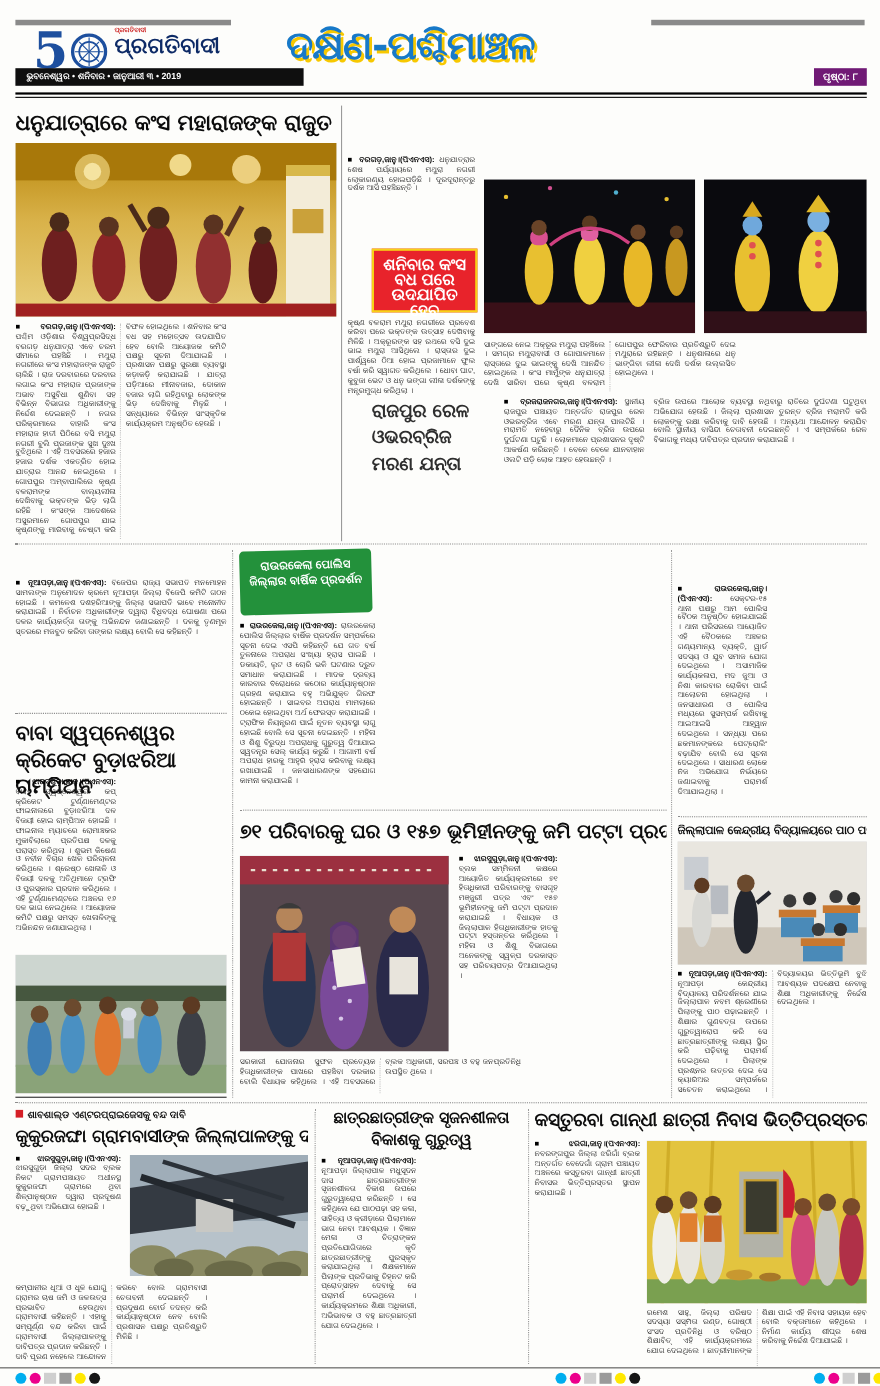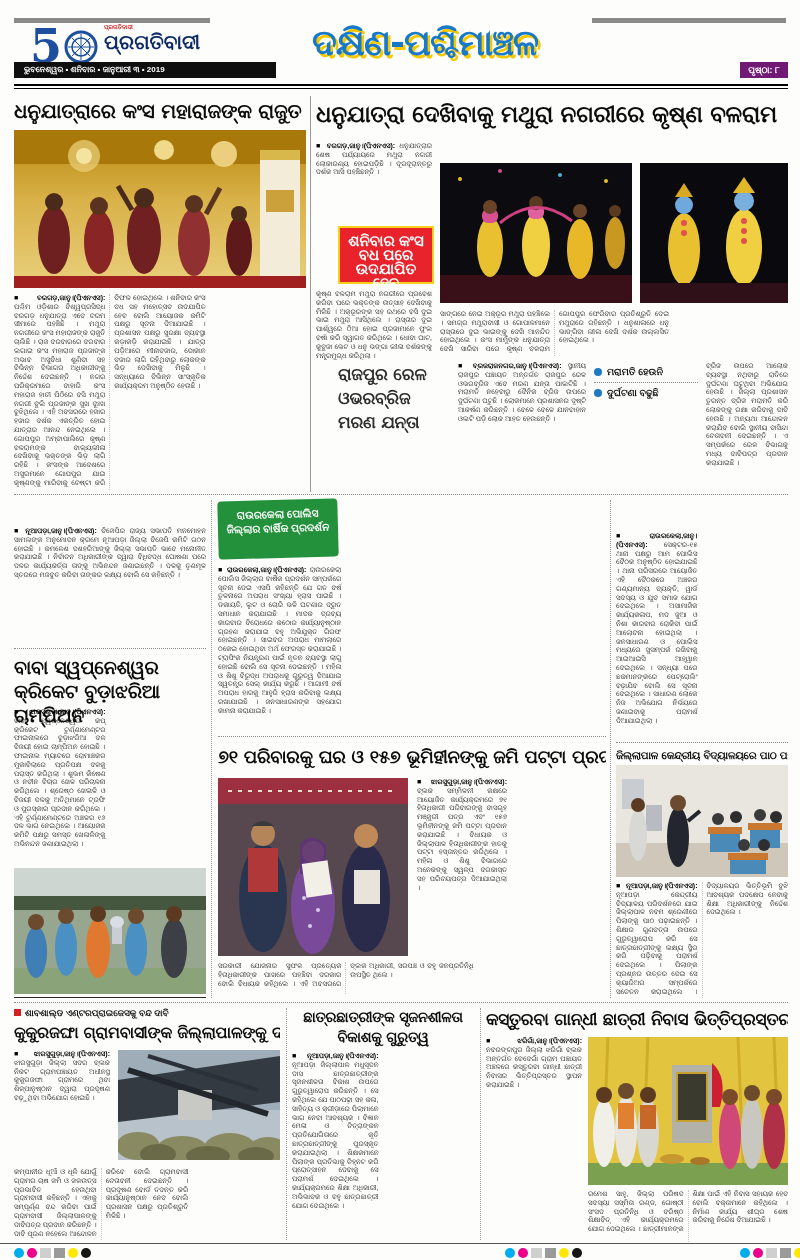--- a/index.html
+++ b/index.html
@@ -56,21 +56,21 @@
         </g>
       </svg>
       <div style="margin-left:4px;">
         <div class="logo-small">ପ୍ରଗତିବାଦୀ</div>
         <div class="logo-title">ପ୍ରଗତିବାଦୀ</div>
       </div>
     </div>
     <div class="logo-small" style="margin-top:1px;margin-left:6px;">୫୦ ବର୍ଷରେ... ପ୍ରଗତିବାଦୀ</div>
   </div>
 
-  <div class="abs masthead nowrap" style="left:260px;top:22px;width:330px;text-align:center;">ଦକ୍ଷିଣ-ପଶ୍ଚିମାଞ୍ଚଳ</div>
+  <div class="abs masthead nowrap" style="left:260px;top:22px;width:330px;">ଦକ୍ଷିଣ-ପଶ୍ଚିମାଞ୍ଚଳ</div>
 
   <div class="abs datebar" style="left:14px;top:62px;width:252px;height:16px;">ଭୁବନେଶ୍ୱର • ଶନିବାର • ଜାନୁଆରୀ ୩ • 2019</div>
   <div class="abs pagebox" style="left:740px;top:62px;width:48px;height:16px;">ପୃଷ୍ଠା: ୮</div>
 
   <div class="abs" style="left:14px;top:84px;width:774px;height:5px;border-top:2px solid #000;border-bottom:1px solid #000;box-sizing:border-box;"></div>
 
   <div class="abs hl nowrap" style="left:14px;top:98px;width:292px;font-size:20px;line-height:26px;">ଧନୁଯାତ୍ରାରେ କଂସ ମହାରାଜଙ୍କ ରାଜୁତ ଚାଲେ</div>
 
   <div class="abs photo" style="left:14px;top:130px;width:292px;height:158px;">
     <svg width="292" height="158" viewBox="0 0 292 158">
@@ -106,21 +106,20 @@
     </svg>
   </div>
 
   <div class="abs bt cols3" style="left:14px;top:294px;width:292px;height:196px;">
     <span class="byl">■ ବରଗଡ଼,ଜାନୁ।(ପିଏନଏସ):</span>
     <span>ପଶ୍ଚିମ ଓଡ଼ିଶାର ବିଶ୍ୱପ୍ରସିଦ୍ଧ ବରଗଡ଼ ଧନୁଯାତ୍ରା ଏବେ ଚରମ ସୀମାରେ ପହଞ୍ଚିଛି । ମଥୁରା ନଗରୀରେ କଂସ ମହାରାଜଙ୍କ ରାଜୁତି ଚାଲିଛି । ରାଜ ଦରବାରରେ ଦରବାର ଲଗାଇ କଂସ ମହାରାଜ ପ୍ରଜାଙ୍କ ଅଭାବ ଅସୁବିଧା ଶୁଣିବା ସହ ବିଭିନ୍ନ ବିଭାଗର ଅଧିକାରୀଙ୍କୁ ନିର୍ଦ୍ଦେଶ ଦେଇଛନ୍ତି । ନଗର ପରିକ୍ରମାରେ ବାହାରି କଂସ ମହାରାଜ ହାତୀ ପିଠିରେ ବସି ମଥୁରା ନଗରୀ ବୁଲି ପ୍ରଜାଙ୍କ ସୁଖ ଦୁଃଖ ବୁଝିଥିଲେ । ଏହି ଅବସରରେ ହଜାର ହଜାର ଦର୍ଶକ ଏକତ୍ରିତ ହୋଇ ଯାତ୍ରାର ଆନନ୍ଦ ନେଇଥିଲେ । ଗୋପପୁର ଅମ୍ବାପାଲିରେ କୃଷ୍ଣ ବଳରାମଙ୍କ ବାଲ୍ୟଲୀଳା ଦେଖିବାକୁ ଭକ୍ତଙ୍କ ଭିଡ଼ ଲାଗି ରହିଛି । କଂସଙ୍କ ଆଦେଶରେ ଅସୁରମାନେ ଗୋପପୁର ଯାଇ କୃଷ୍ଣଙ୍କୁ ମାରିବାକୁ ଚେଷ୍ଟା କରି ବିଫଳ ହୋଇଥିଲେ । ଶନିବାର କଂସ ବଧ ସହ ମହୋତ୍ସବ ଉଦଯାପିତ ହେବ ବୋଲି ଆୟୋଜକ କମିଟି ପକ୍ଷରୁ ସୂଚନା ଦିଆଯାଇଛି । ପ୍ରଶାସନ ପକ୍ଷରୁ ସୁରକ୍ଷା ବ୍ୟବସ୍ଥା କଡ଼ାକଡ଼ି କରାଯାଇଛି । ଯାତ୍ରା ପଡ଼ିଆରେ ମୀନାବଜାର, ଦୋକାନ ବଜାର ଲାଗି ରହିଥିବାରୁ ଲୋକଙ୍କ ଭିଡ଼ ଦେଖିବାକୁ ମିଳୁଛି । ସନ୍ଧ୍ୟାରେ ବିଭିନ୍ନ ସାଂସ୍କୃତିକ କାର୍ଯ୍ୟକ୍ରମ ଅନୁଷ୍ଠିତ ହେଉଛି ।</span>
   </div>
 
   <div class="abs vsolid" style="left:310px;top:96px;height:396px;"></div>
 
-  <div class="abs hl nowrap" style="left:316px;top:98px;width:472px;font-size:23px;line-height:32px;">ଧନୁଯାତ୍ରା ଦେଖିବାକୁ ମଥୁରା ନଗରୀରେ କୃଷ୍ଣ ବଳରାମ</div>
 
   <div class="abs bt" style="left:316px;top:142px;width:116px;height:82px;">
     <span class="byl">■ ବରଗଡ଼,ଜାନୁ।(ପିଏନଏସ):</span>
     <span>ଧନୁଯାତ୍ରାର ଶେଷ ପର୍ଯ୍ୟାୟରେ ମଥୁରା ନଗରୀ ଲୋକାରଣ୍ୟ ହୋଇପଡ଼ିଛି । ଦୂରଦୂରାନ୍ତରୁ ଦର୍ଶକ ଆସି ପହଞ୍ଚିଛନ୍ତି ।</span>
   </div>
 
   <div class="abs redbox" style="left:338px;top:226px;width:96px;height:58px;">ଶନିବାର କଂସ ବଧ ପରେ ଉଦଯାପିତ ହେବ</div>
 
   <div class="abs bt" style="left:316px;top:290px;width:116px;height:200px;">କୃଷ୍ଣ ବଳରାମ ମଥୁରା ନଗରୀରେ ପ୍ରବେଶ କରିବା ପରେ ଭକ୍ତଙ୍କ ଉତ୍ସାହ ଦେଖିବାକୁ ମିଳିଛି । ଅକ୍ରୂରଙ୍କ ସହ ରଥରେ ବସି ଦୁଇ ଭାଇ ମଥୁରା ଆସିଥିଲେ । ରାସ୍ତାର ଦୁଇ ପାର୍ଶ୍ୱରେ ଠିଆ ହୋଇ ପ୍ରଜାମାନେ ଫୁଲ ବର୍ଷା କରି ସ୍ୱାଗତ କରିଥିଲେ । ଧୋବା ଘାଟ, କୁବୁଜା ଭେଟ ଓ ଧନୁ ଭଙ୍ଗା ଲୀଳା ଦର୍ଶକଙ୍କୁ ମନ୍ତ୍ରମୁଗ୍ଧ କରିଥିଲା ।</div>
 
@@ -170,31 +169,20 @@
 
   <div class="abs" style="left:338px;top:362px;width:248px;height:128px;display:flex;gap:20px;">
     <div class="hl" style="width:100px;font-size:17px;line-height:24px;color:#2e2e2e;">ରାଜପୁର ରେଳ ଓଭରବ୍ରିଜ ମରଣ ଯନ୍ତା</div>
     <div class="bt" style="flex:1;height:128px;">
       <span class="byl">■ ବ୍ରଜରାଜନଗର,ଜାନୁ।(ପିଏନଏସ):</span>
       <span>ସ୍ଥାନୀୟ ରାଜପୁର ପଞ୍ଚାୟତ ଅନ୍ତର୍ଗତ ରାଜପୁର ରେଳ ଓଭରବ୍ରିଜ ଏବେ ମରଣ ଯନ୍ତା ପାଲଟିଛି । ମରାମତି ନହେବାରୁ ଦୈନିକ ବ୍ରିଜ ଉପରେ ଦୁର୍ଘଟଣା ଘଟୁଛି । ଲୋକମାନେ ପ୍ରଶାସନର ଦୃଷ୍ଟି ଆକର୍ଷଣ କରିଛନ୍ତି । ବେଳେ ବେଳେ ଯାନବାହାନ ଓଲଟି ପଡ଼ି ଲୋକ ଆହତ ହେଉଛନ୍ତି ।</span>
     </div>
   </div>
 
   <div class="abs" style="left:594px;top:362px;width:194px;height:128px;">
-    <div style="float:left;width:104px;margin-right:8px;">
-      <div class="bullet-row">
-        <span class="bdot"></span>
-        <span>ମରାମତି ହେଉନି</span>
-      </div>
-      <div class="dotline"></div>
-      <div class="bullet-row">
-        <span class="bdot"></span>
-        <span>ଦୁର୍ଘଟଣା ବଢୁଛି</span>
-      </div>
-    </div>
     <div class="bt" style="height:128px;">ବ୍ରିଜ ଉପରେ ଆଲୋକ ବ୍ୟବସ୍ଥା ନଥିବାରୁ ରାତିରେ ଦୁର୍ଘଟଣା ଘଟୁଥିବା ଅଭିଯୋଗ ହେଉଛି । ଜିଲ୍ଲା ପ୍ରଶାସନ ତୁରନ୍ତ ବ୍ରିଜ ମରାମତି କରି ଲୋକଙ୍କୁ ରକ୍ଷା କରିବାକୁ ଦାବି ହେଉଛି । ଅନ୍ୟଥା ଆନ୍ଦୋଳନ କରାଯିବ ବୋଲି ସ୍ଥାନୀୟ ବାସିନ୍ଦା ଚେତାବନୀ ଦେଇଛନ୍ତି । ଏ ସମ୍ପର୍କରେ ରେଳ ବିଭାଗକୁ ମଧ୍ୟ ଦାବିପତ୍ର ପ୍ରଦାନ କରାଯାଇଛି ।</div>
   </div>
 
   <div class="abs dotline" style="left:14px;top:494px;width:774px;"></div>
 
   <div class="abs bt" style="left:14px;top:527px;width:192px;height:116px;">
     <span class="byl">■ ନୂଆପଡ଼ା,ଜାନୁ।(ପିଏନଏସ):</span>
     <span>ବିଜେପିର ରାଜ୍ୟ ସଭାପତି ମନମୋହନ ସାମଲଙ୍କ ଅନୁମୋଦନ କ୍ରମେ ନୂଆପଡ଼ା ଜିଲ୍ଲା ବିଜେପି କମିଟି ଗଠନ ହୋଇଛି । କମଳେଶ ଦଶହରିଆଙ୍କୁ ଜିଲ୍ଲା ସଭାପତି ଭାବେ ମନୋନୀତ କରାଯାଇଛି । ନିର୍ବାଚନ ଅଧିକାରୀଙ୍କ ଦ୍ୱାରା ବିଧିବଦ୍ଧ ଘୋଷଣା ପରେ ଦଳର କାର୍ଯ୍ୟକର୍ତ୍ତା ତାଙ୍କୁ ଅଭିନନ୍ଦନ ଜଣାଇଛନ୍ତି । ଦଳକୁ ତୃଣମୂଳ ସ୍ତରରେ ମଜବୁତ କରିବା ତାଙ୍କର ଲକ୍ଷ୍ୟ ବୋଲି ସେ କହିଛନ୍ତି ।</span>
   </div>
   <div class="abs dotline" style="left:14px;top:648px;width:192px;"></div>

